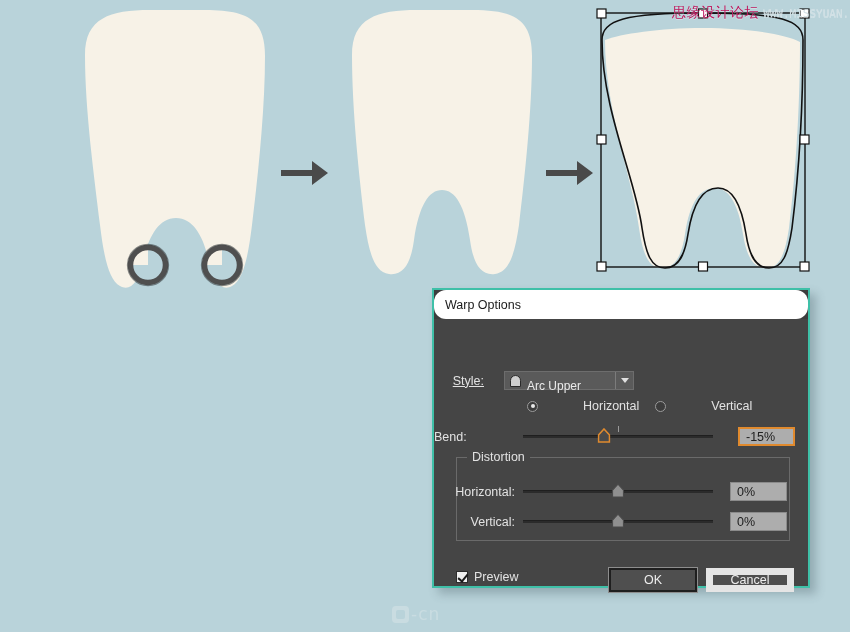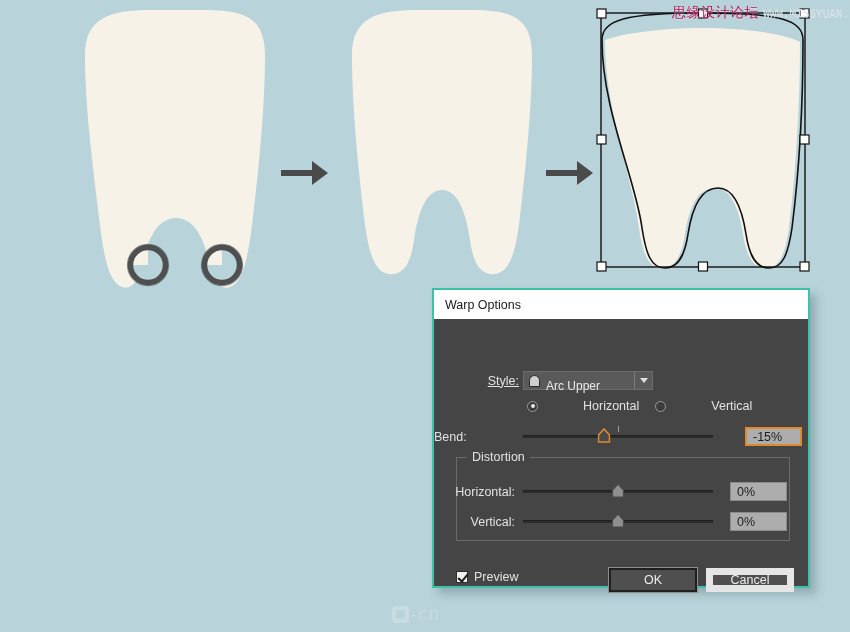--- a/index.html
+++ b/index.html
@@ -94,20 +94,21 @@
     box-shadow: 6px 6px 9px rgba(60,80,90,0.30);
     background: #3d3d3d;
   }
   .dlg-titlebar {
     height: 29px;
     background: #ffffff;
     display: flex;
     align-items: center;
     padding-left: 11px;
     box-sizing: border-box;
+    border-radius: 12px;
   }
   .dlg-title {
     font-size: 12.5px;
     color: #1a1a1a;
     font-family: "Liberation Sans", sans-serif;
   }
   .dlg-body {
     background: #454545;
     height: calc(100% - 29px);
     position: relative;
@@ -122,23 +123,23 @@
   .lbl {
     color: #e2e2e2;
     font-size: 12.5px;
     font-family: "Liberation Sans", sans-serif;
     white-space: nowrap;
   }
 
   
   #style-row { left: 0; top: 52px; width: 100%; }
   #style-label {
-    width: 89px;
+    width: 70px;
     text-align: right;
-    padding-right: 4px;
+    padding-right: 20px;
     box-sizing: border-box;
     text-decoration: underline;
   }
   .combo {
     width: 130px;
     height: 19px;
     background: #5a5a5a;
     border: 1px solid #6d6d6d;
     display: flex;
     align-items: center;
@@ -496,21 +497,21 @@
       <div class="lbl" id="bend-label">Bend:</div>
       <div class="track-wrap" style="width:190px;">
         <div class="track"></div>
         <div class="centre-tick" style="left:50%;"></div>
         <div class="thumb" style="left:42.5%;">
           <svg viewBox="0 0 13 15" width="13" height="15">
             <path d="M6.5,1 L12,7 L12,14 L1,14 L1,7 Z" fill="#4a4a4a" stroke="#e08a2e" stroke-width="1.6"></path>
           </svg>
         </div>
       </div>
-      <div class="numbox focused" style="width:57px; margin-left:32px;">-15%</div>
+      <div class="numbox focused" style="width:57px; margin-left:25px;">-15%</div>
     </div>
 
     <div id="distortion-group">
       <div id="distortion-legend">Distortion</div>
     </div>
 
     <div class="row" id="hdist-row">
       <div class="lbl" id="hdist-label">Horizontal:</div>
       <div class="track-wrap" style="width:190px;">
         <div class="track"></div>

